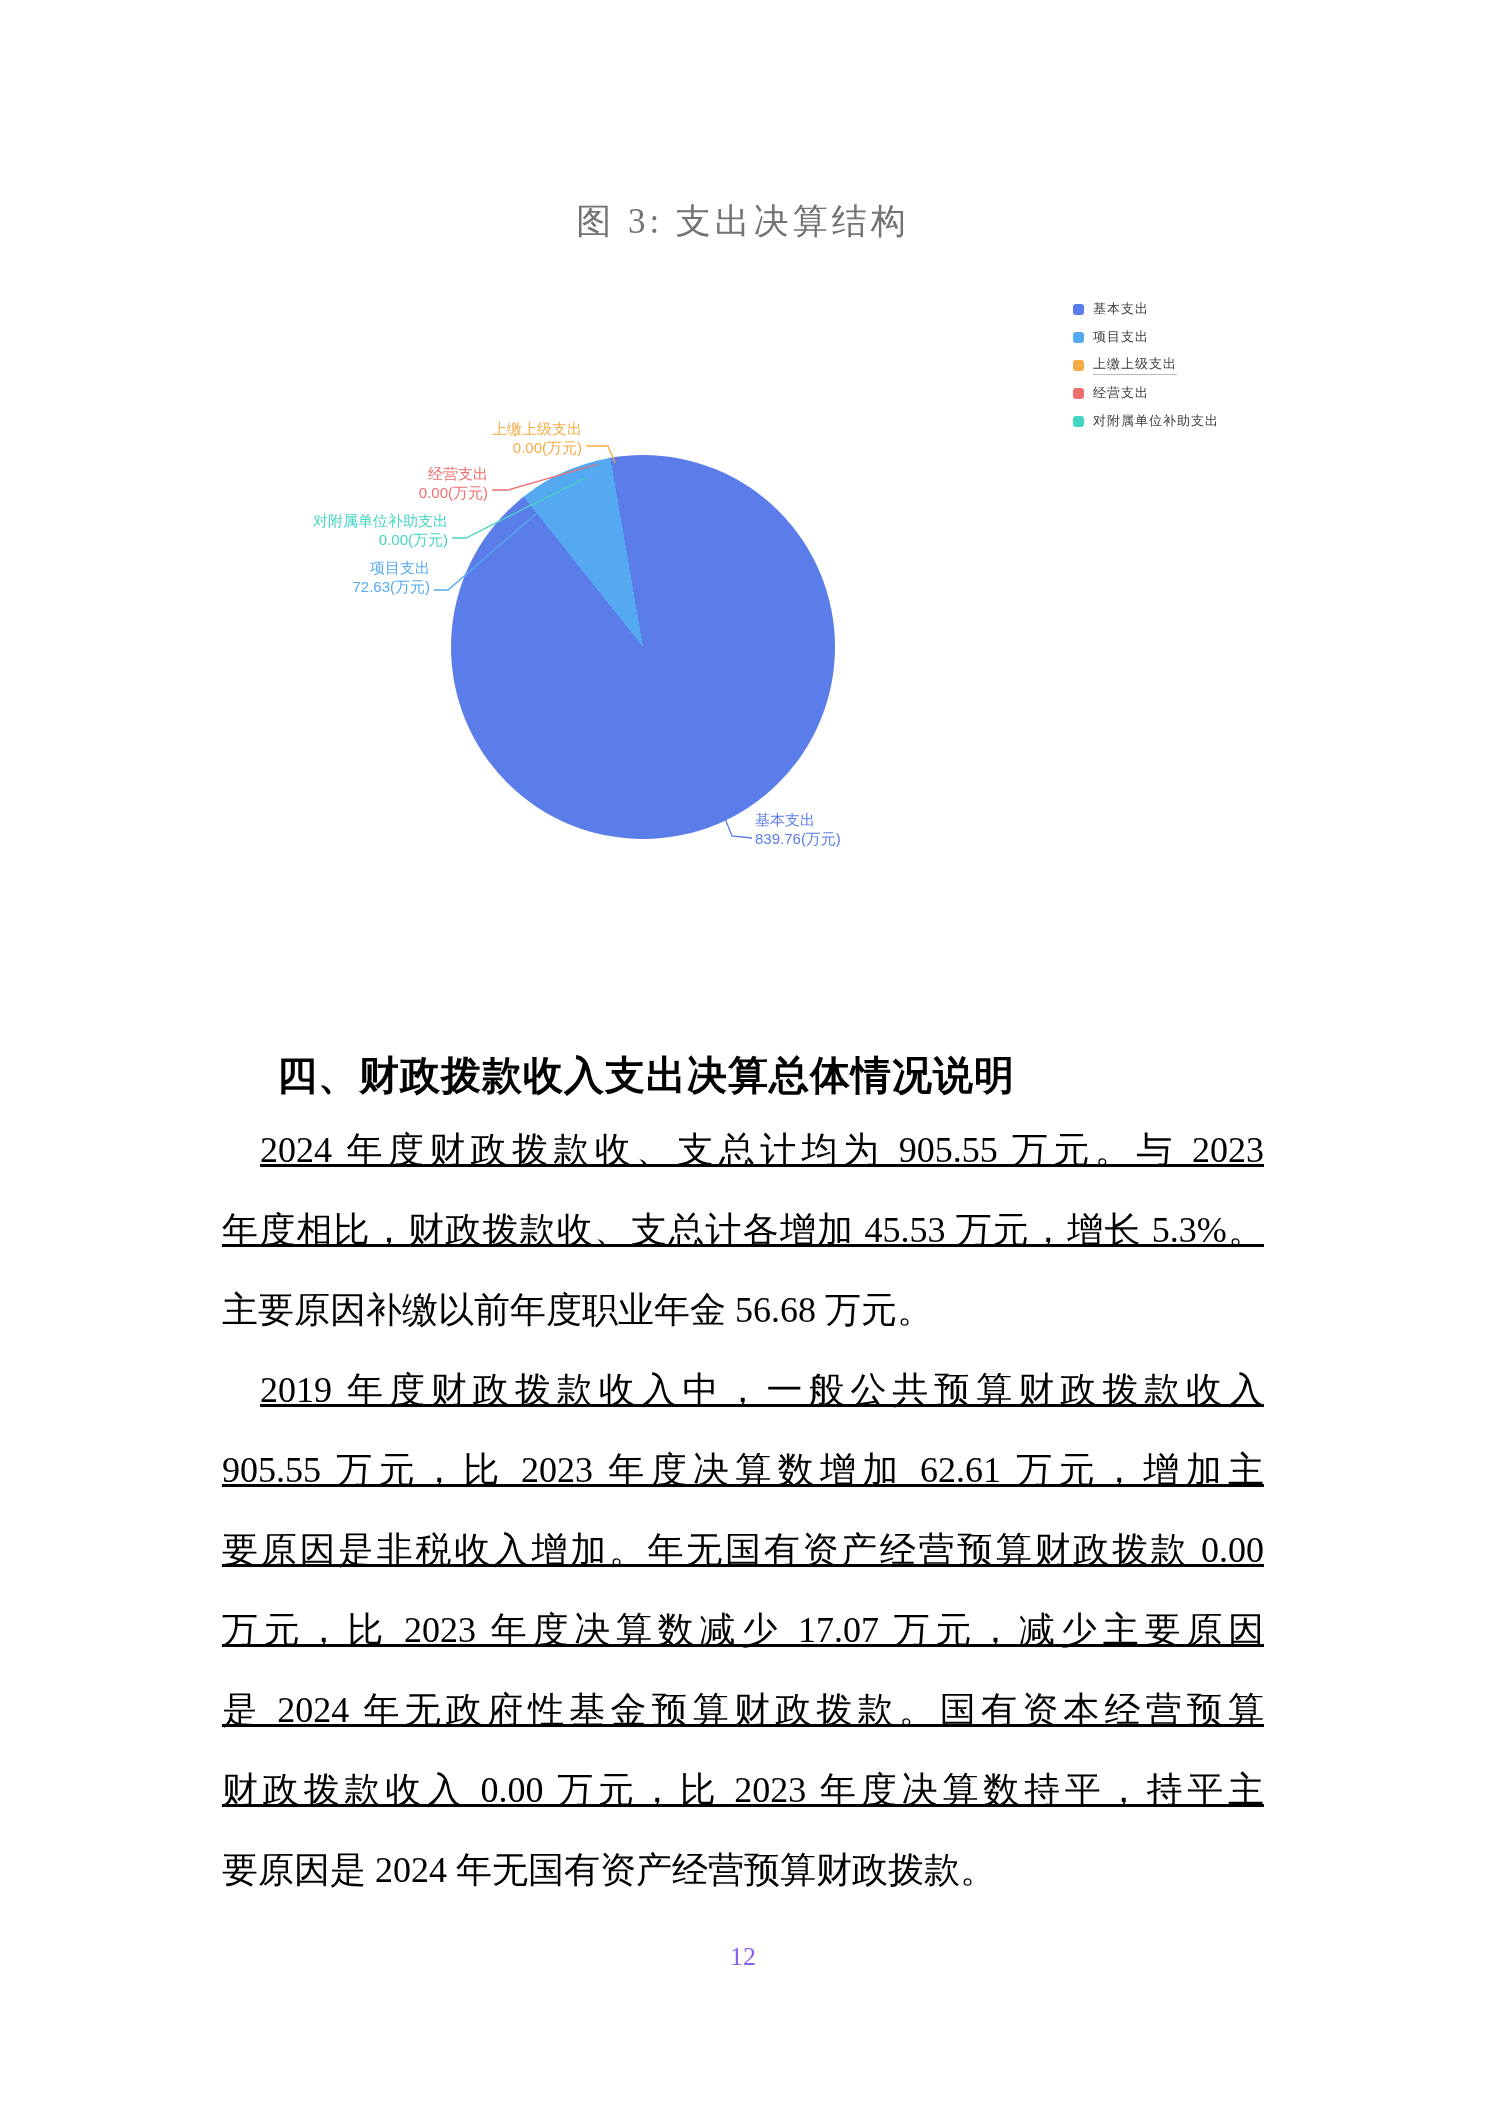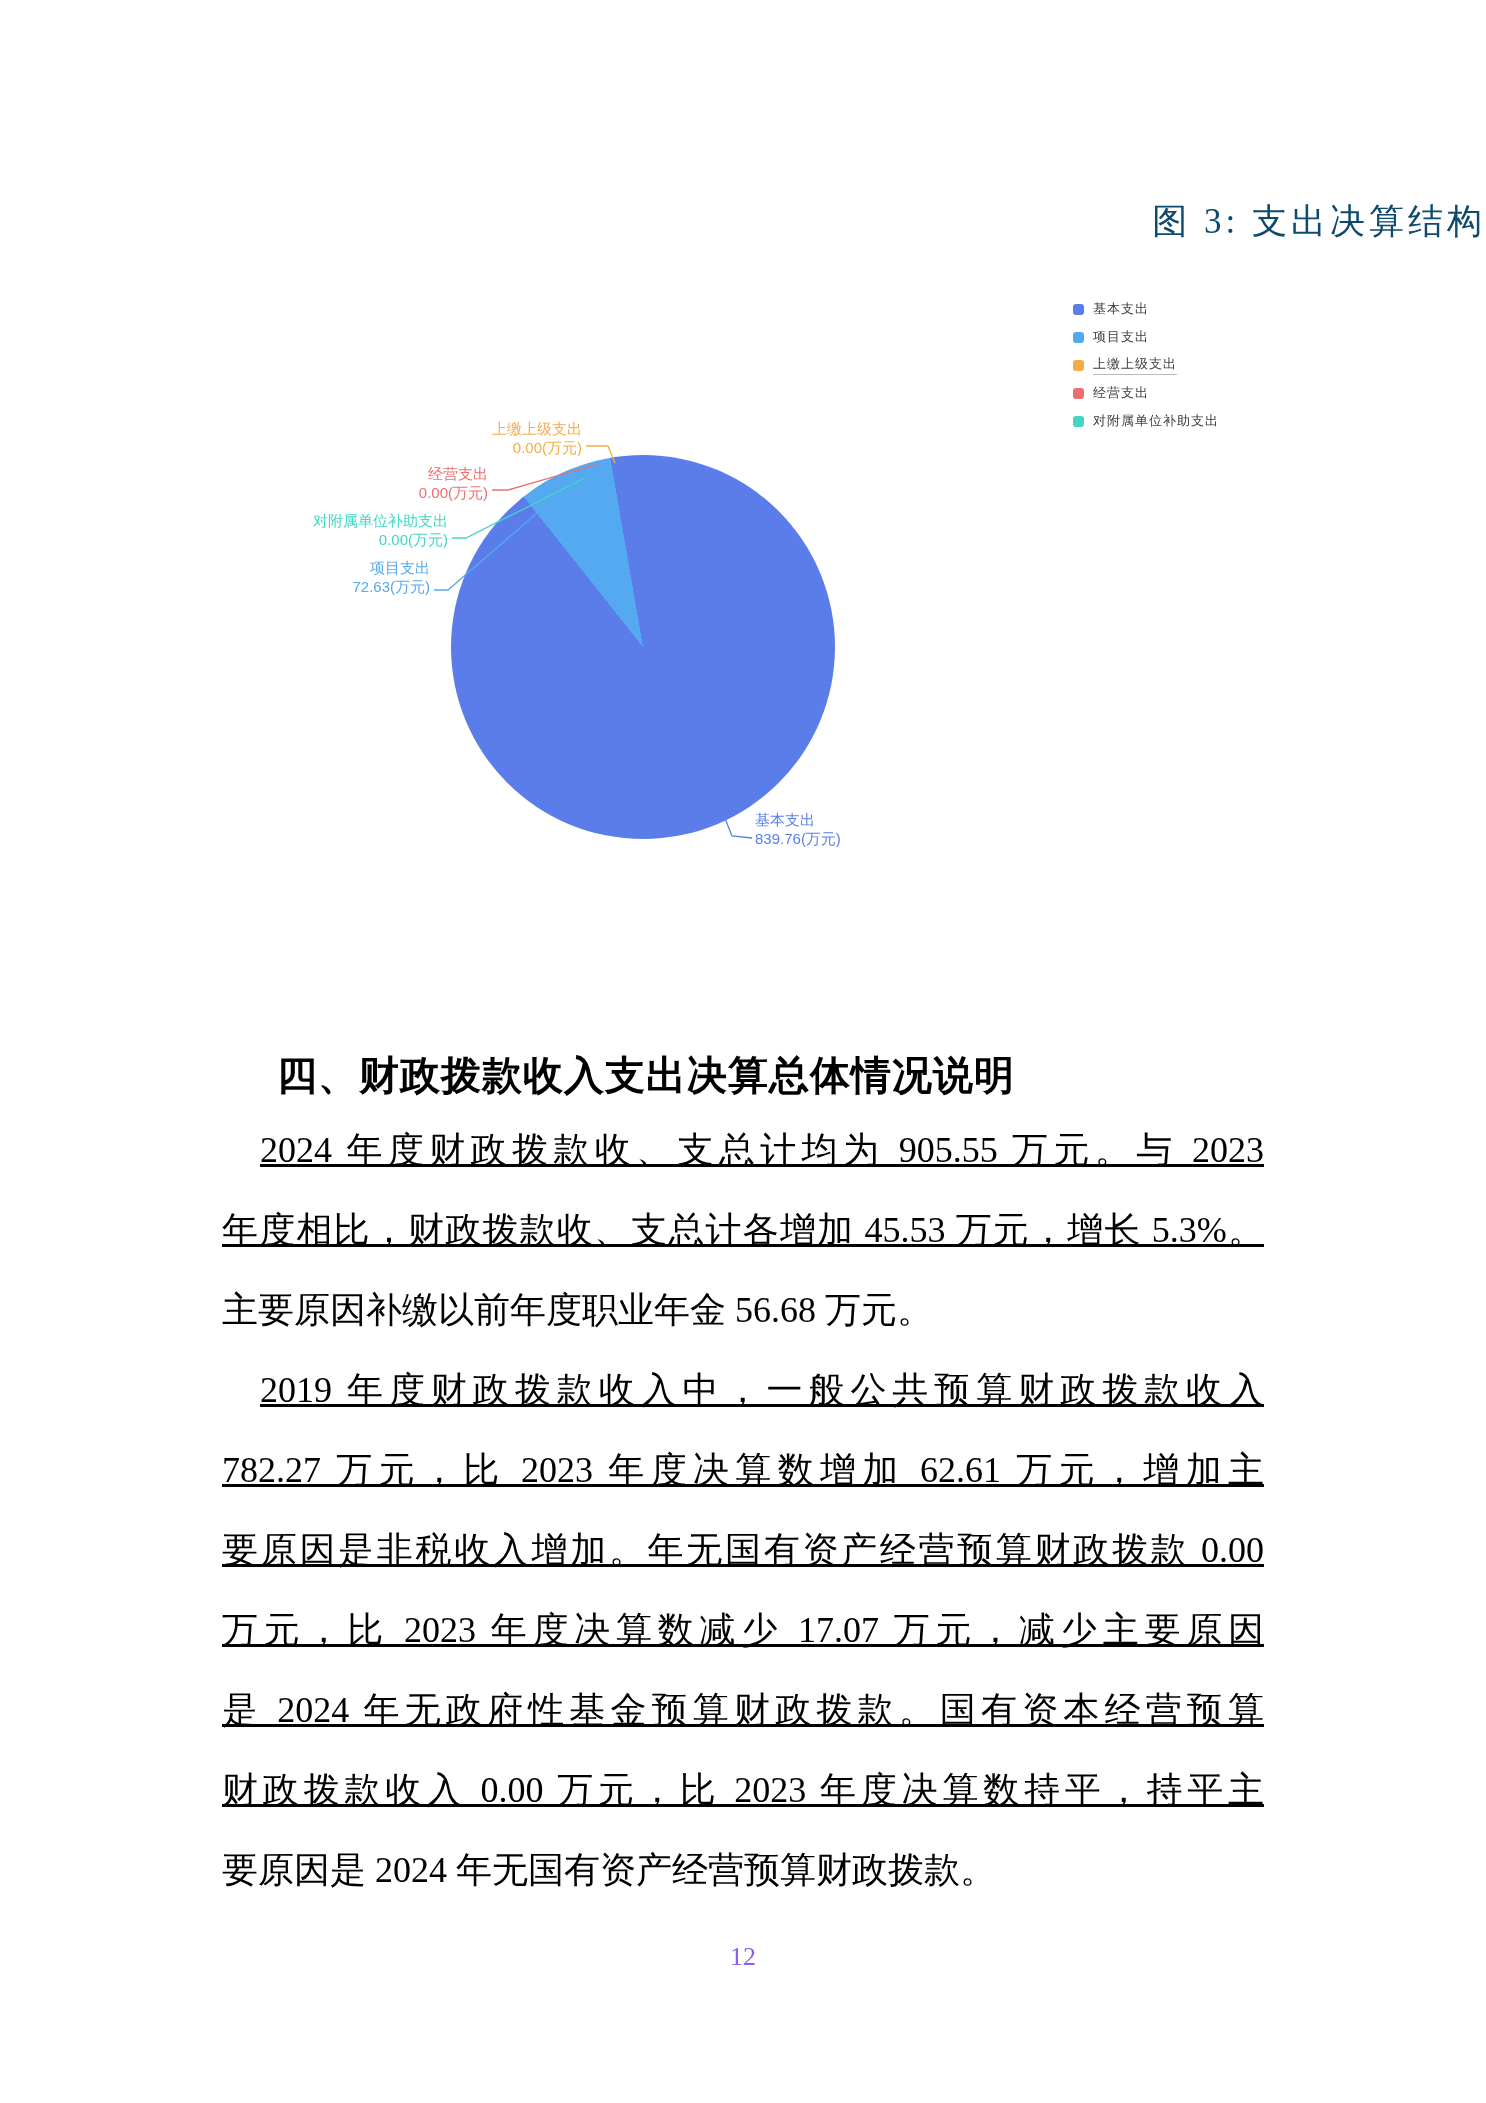--- a/index.html
+++ b/index.html
@@ -3,22 +3,22 @@
 <meta charset="utf-8">
 <style>
   html,body{margin:0;padding:0;background:#888;}
   .page{
     position:relative;width:1486px;height:2103px;margin:0 auto;
     background:#ffffff;overflow:hidden;
     font-family:"Liberation Serif",serif;color:#000;
   }
   
   .fig-title{
-    position:absolute;top:198px;left:0;right:0;text-align:right;
-    font-size:35px;letter-spacing:4px;color:#0c4a6e;
+    position:absolute;top:198px;left:0;right:0;text-align:center;
+    font-size:35px;letter-spacing:4px;color:#737373;
   }
   
   .legend{position:absolute;left:1073px;top:295px;font-family:"Liberation Sans",sans-serif;}
   .legend-item{display:flex;align-items:center;height:28px;}
   .legend-swatch{width:11px;height:11px;border-radius:3px;margin-right:9px;flex:0 0 auto;}
   .legend-label{font-size:13px;color:#3c3c3c;letter-spacing:1px;}
   .legend-underline{border-bottom:1px solid #b9b9b9;padding-bottom:1px;}
   
   .pie{
     position:absolute;left:451px;top:455px;width:384px;height:384px;border-radius:50%;
@@ -118,21 +118,21 @@
 
   </div>
 
   <div class="section-heading">四、财政拨款收入支出决算总体情况说明</div>
 
   <div class="body-text">
     <div class="body-line indent just">2024 年度财政拨款收、支总计均为 905.55 万元。与 2023</div>
     <div class="body-line just">年度相比，财政拨款收、支总计各增加 45.53 万元，增长 5.3%。</div>
     <div class="body-line">主要原因补缴以前年度职业年金 56.68 万元。</div>
     <div class="body-line indent just">2019 年度财政拨款收入中，一般公共预算财政拨款收入</div>
-    <div class="body-line just">782.27 万元，比 2023 年度决算数增加 62.61 万元，增加主</div>
+    <div class="body-line just">905.55 万元，比 2023 年度决算数增加 62.61 万元，增加主</div>
     <div class="body-line just">要原因是非税收入增加。年无国有资产经营预算财政拨款 0.00</div>
     <div class="body-line just">万元，比 2023 年度决算数减少 17.07 万元，减少主要原因</div>
     <div class="body-line just">是 2024 年无政府性基金预算财政拨款。国有资本经营预算</div>
     <div class="body-line just">财政拨款收入 0.00 万元，比 2023 年度决算数持平，持平主</div>
     <div class="body-line">要原因是 2024 年无国有资产经营预算财政拨款。</div>
   </div>
 
   <div class="page-number">12</div>
 
 </div>

